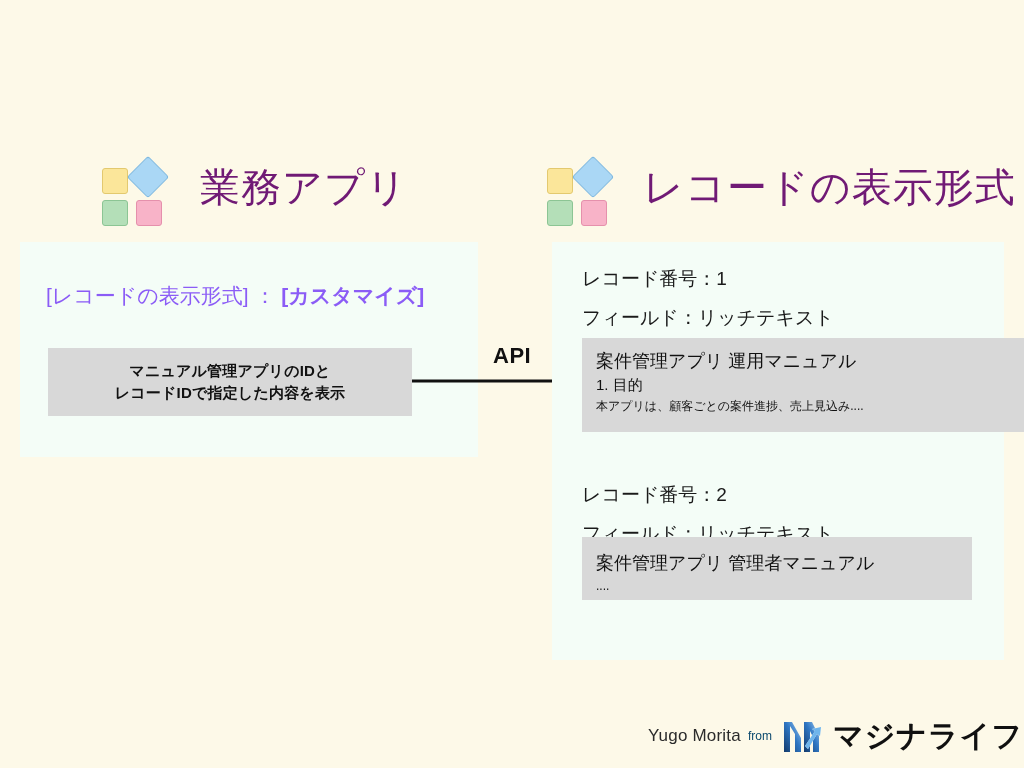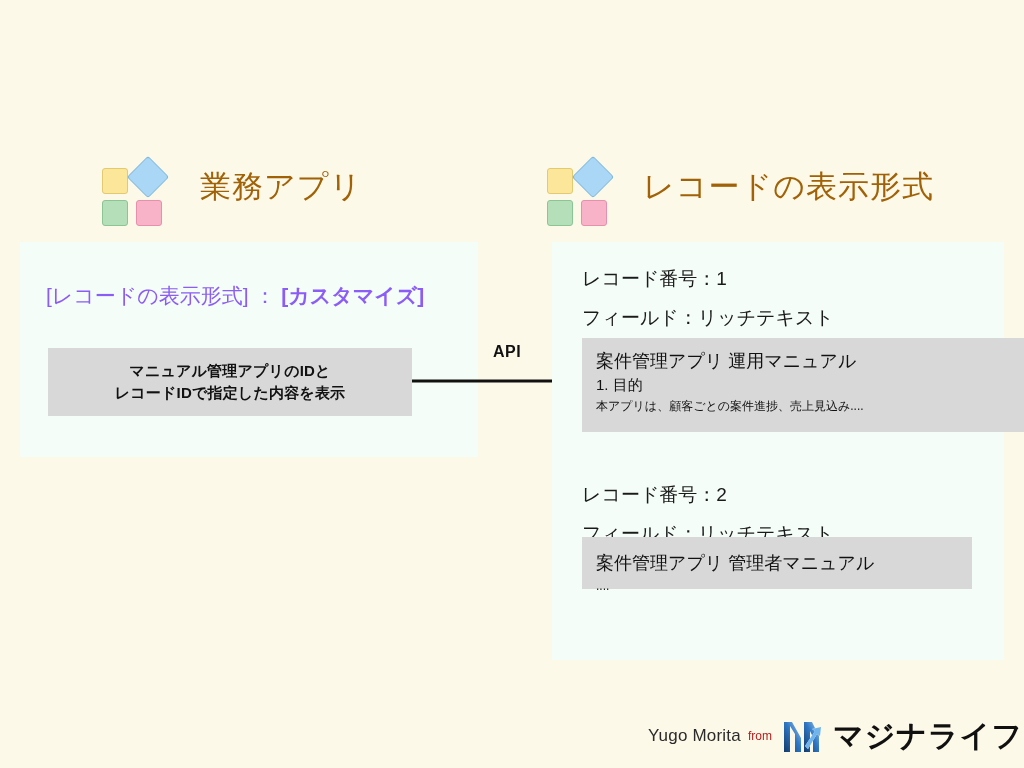--- a/index.html
+++ b/index.html
@@ -53,25 +53,25 @@
   .kintone-icon .blue {
     left: 33px; top: 4px;
     width: 30px; height: 30px;
     background: #aad7f5;
     border: 1px solid #7fb9e0;
     border-radius: 3px;
     transform: rotate(45deg);
   }
 
   .app-title {
-    font-size: 31px;
+    font-size: 40px;
     font-weight: 400;
     letter-spacing: 1px;
     white-space: nowrap;
-    color: #a16207;
+    color: #701a75;
   }
   .app-header.left  .app-title { margin-left: 38px; }
   .app-header.right .app-title { margin-left: 36px; }
 
   
   .panel {
     position: absolute;
     background: #f4fdf7;
   }
   .panel.left-panel {
@@ -112,21 +112,21 @@
     font-weight: bold;
     letter-spacing: .2px;
     white-space: nowrap;
     color: #111;
   }
 
   
   .api-label {
     position: absolute;
     left: 493px; top: 343px;
-    font-size: 16px;
+    font-size: 22px;
     font-weight: bold;
     letter-spacing: .5px;
     color: #111;
   }
   .api-arrow {
     position: absolute;
     left: 412px; top: 374px;
     width: 170px; height: 14px;
   }
 
@@ -142,21 +142,21 @@
   .rec2-num   { left: 30px; top: 240px; }
   .rec2-field { left: 30px; top: 279px; }
 
   .gray-box.rich-box-1 {
     left: 30px; top: 96px;
     width: 454px; height: 94px;
     padding: 11px 14px 0 14px;
   }
   .gray-box.rich-box-2 {
     left: 30px; top: 295px;
-    width: 390px; height: 52px;
+    width: 390px; height: 63px;
     padding: 14px 14px 0 14px;
   }
   .rich-title {
     font-size: 18px;
     white-space: nowrap;
     color: #111;
     line-height: 1.35;
   }
   .rich-heading {
     font-size: 15px;
@@ -185,21 +185,21 @@
     align-items: center;
     height: 48px;
   }
   .footer .credit-name {
     font-size: 17px;
     color: #2b2b2b;
     letter-spacing: .2px;
   }
   .footer .credit-from {
     font-size: 12px;
-    color: #b91c1c;
+    color: #0c4a6e;
     margin-left: 7px;
   }
   .footer .brand-mark {
     margin-left: 9px;
     width: 48px;
     height: 40px;
     flex: 0 0 auto;
   }
   .footer .brand-name {
     margin-left: 4px;

